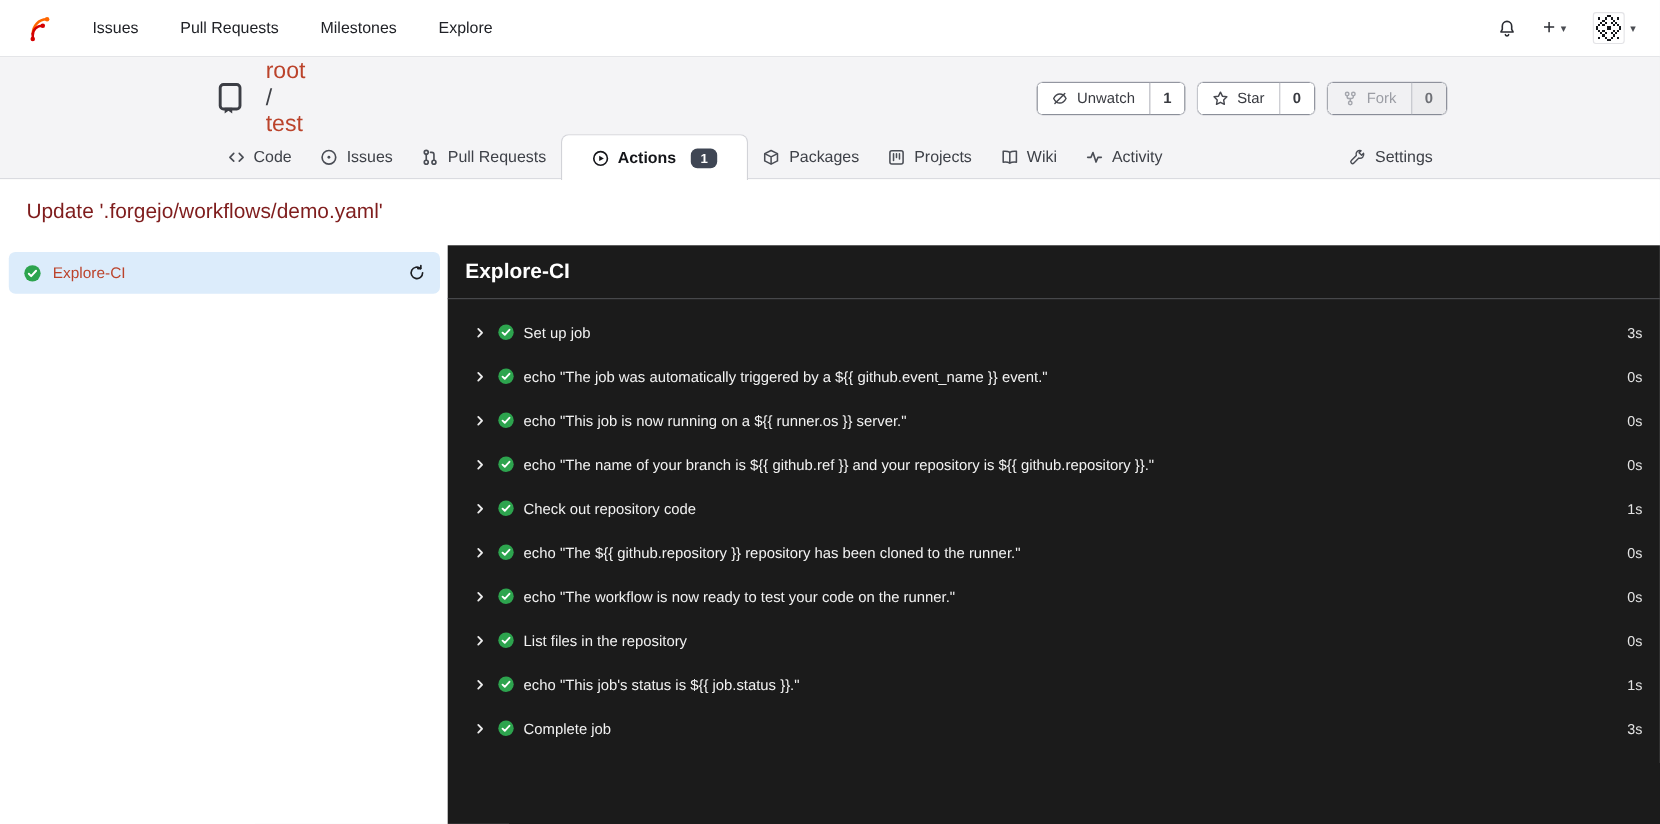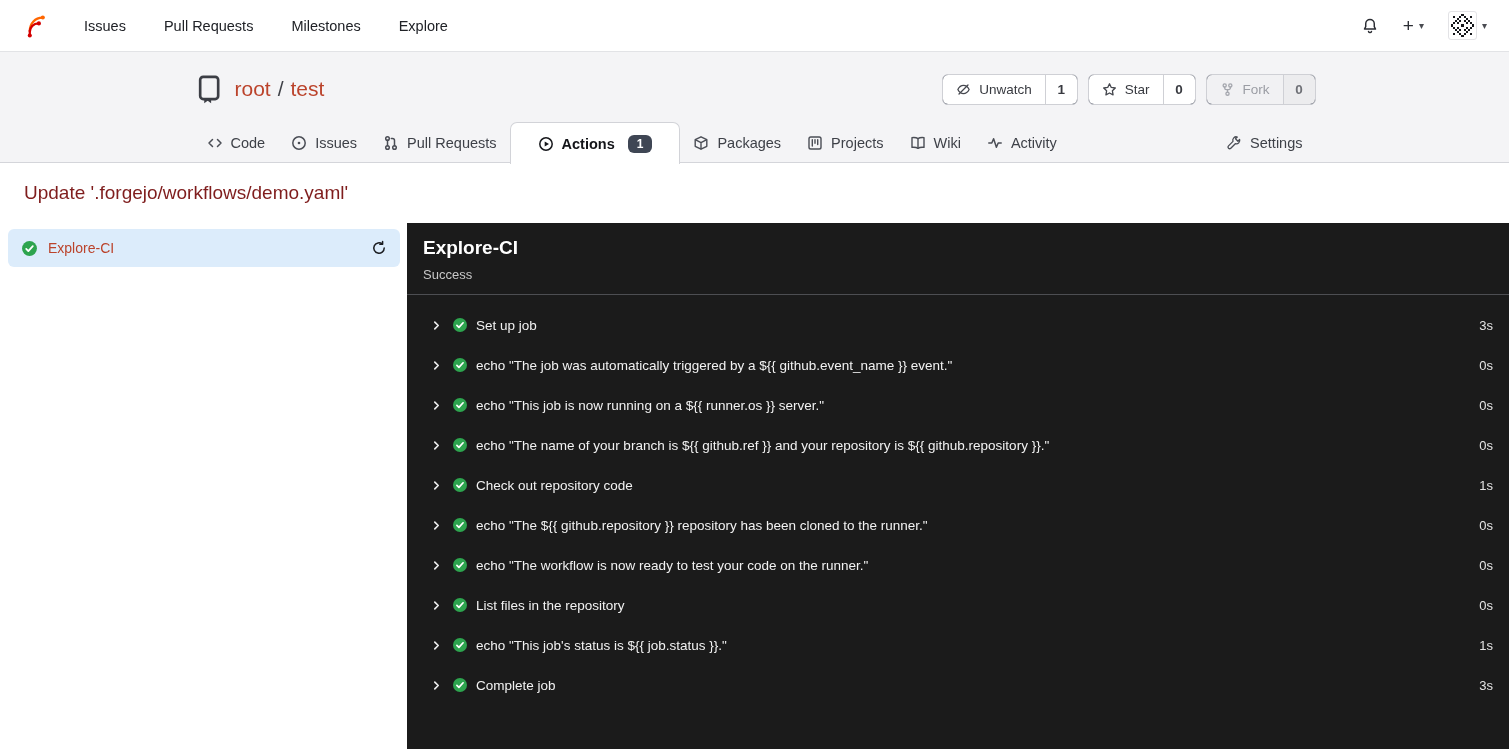--- a/index.html
+++ b/index.html
@@ -22,21 +22,21 @@
   .plus-glyph { font-size:19px; line-height:1; color:#2b2d33; }
   .caret { font-size:10px; color:#4a4c52; }
   .avatar { width:29px; height:29px; border-radius:3px; background:#fff;
             border:1px solid #e3e3e6; overflow:hidden; }
 
   
   .repo-header { background:#f4f4f6; border-bottom:1px solid #d4d5da; height:111px; }
   .repo-header-inner { width:1122px; margin:0 auto; padding-top:16px; }
   .repo-title-row { display:flex; align-items:center; height:42px; }
   .repo-icon { color:#3c3e45; margin-right:11px; display:flex; }
-  .repo-name { font-size:21px; display:flex; align-items:baseline; }
+  .repo-name { font-size:21px; display:flex; align-items:baseline;flex-direction:column; }
   .repo-name a { color:#bb432b; }
   .repo-name .sep { color:#3f4147; margin:0 7px; }
   .repo-actions { margin-left:auto; display:flex; gap:10px; }
   .btn-group { display:flex; height:31px; border:1px solid #cfd0d5; border-radius:6px;
                overflow:hidden; background:#0f172a; font-size:13.5px; color:#383a40; }
   .btn-main { display:flex; align-items:center; gap:8px; padding:0 13px; background:#fff; }
   .btn-main .bicon { color:#46484f; display:flex; }
   .btn-count { display:flex; align-items:center; justify-content:center; min-width:32px;
                padding:0 11px; border-left:1px solid #cfd0d5; font-weight:700; background:#fff; }
   .btn-group.disabled .btn-main { background:#f1f1f3; color:#9b9da4; }
@@ -321,21 +321,20 @@
           <path d="M13.2 8A5.2 5.2 0 1 1 11.4 4.1"></path>
           <path d="M11.6 1.4v2.8H8.8"></path>
         </svg>
       </span>
     </div>
   </aside>
 
   <section class="panel">
     <div class="panel-header">
       <div class="panel-title">Explore-CI</div>
-      <div class="panel-status">Success</div>
     </div>
     <div class="steps">
 
         <div class="step-row">
           <span class="step-chevron">
             <svg width="11" height="11" viewBox="0 0 16 16" fill="none" stroke="currentColor" stroke-width="2.4" stroke-linecap="round" stroke-linejoin="round">
               <path d="M5.5 3 10.5 8 5.5 13"></path>
             </svg>
           </span>
           <span class="step-check">

